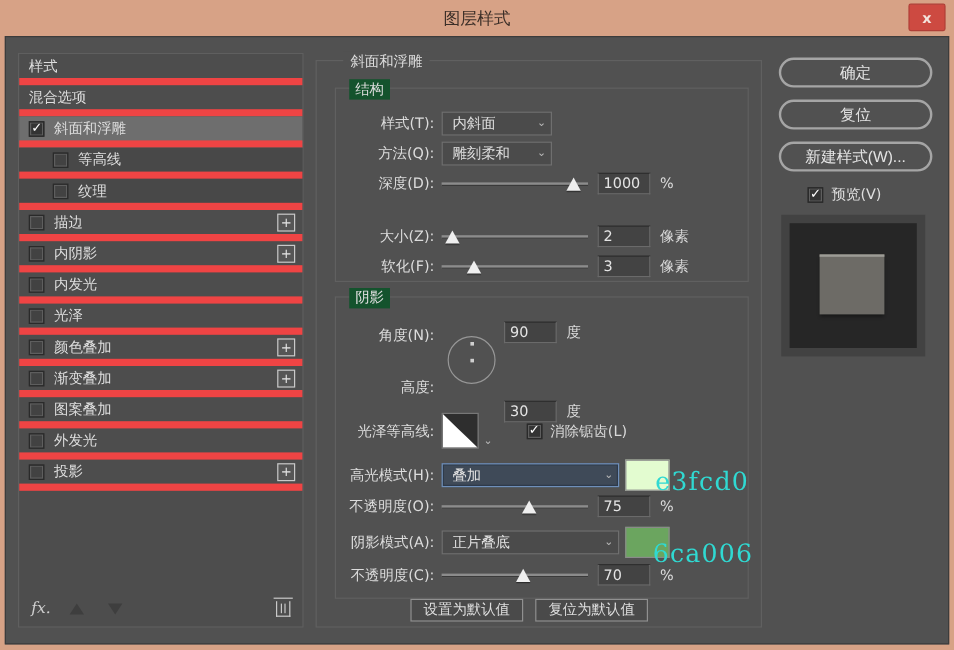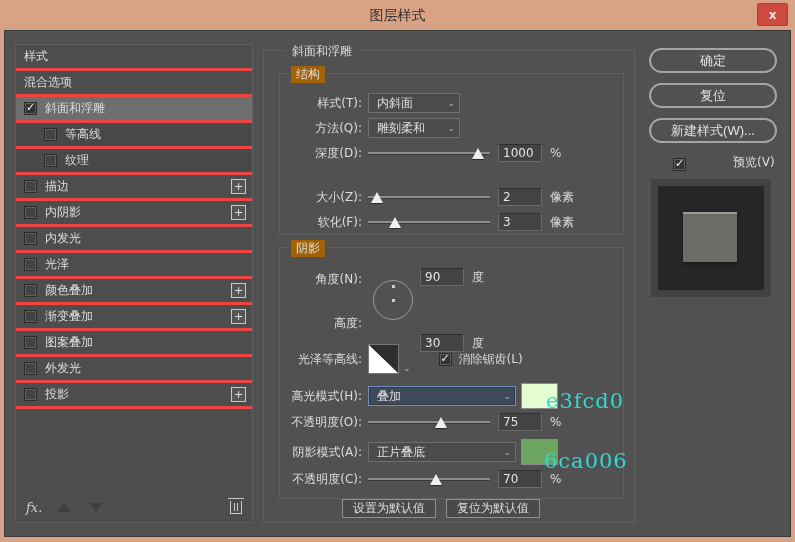--- a/index.html
+++ b/index.html
@@ -9,21 +9,21 @@
   
   .titlebar { position:absolute; left:0; top:0; width:795px; height:30px; background:#d7a286; }
   .titlebar .title { position:absolute; left:0; right:0; top:7px; text-align:center; color:#3c2f28; font-size:14px; }
   .close-btn { position:absolute; right:7px; top:3px; width:31px; height:23px; background:#cd4a41; color:#f4e3dc; font-weight:bold; font-size:12px; text-align:center; line-height:22px; border:1px solid #b03f37; border-radius:2px; }
 
   
   .content { position:absolute; left:4px; right:4px; top:30px; bottom:5px; background:#515151; border:1px solid #3c3c3c; }
 
   
   .sidebar { position:absolute; left:10px; top:13px; width:238px; bottom:13px; background:#4d4d4d; border:1px solid #5f5f5f; }
-  .sb-row { height:26px; display:flex; align-items:center; padding:0 6px 0 8px; border-bottom:3px solid #ef4444; position:relative; }
+  .sb-row { height:26px; display:flex; align-items:center; padding:0 6px 0 8px; border-bottom:6px solid #ef4444; position:relative; }
   .sb-row.selected { background:#6e6e6e; }
   .sb-row.sub { padding-left:28px; background:#484848; }
   .sb-row .cb { margin-right:8px; }
   .sb-row .lbl { flex:1; color:#dedede; }
   .plusbox { width:15px; height:15px; border:1px solid #c9c9c9; color:#e3e3e3; font-size:11px; line-height:13px; text-align:center; background:#565656; }
 
   .cb { width:13px; height:13px; background:#424242; border:1px solid #2a2a2a; box-shadow:inset 0 0 0 1px #5e5e5e; position:relative; flex:none; }
   .cb.checked { background:#333; }
   .cb.checked:after { content:"✓"; position:absolute; left:1px; top:-2px; color:#fff; font-size:11px; font-weight:bold; }
 
@@ -33,21 +33,21 @@
   .arrow.up { border-bottom:9px solid #3e3e3e; }
   .arrow.down { border-top:9px solid #3e3e3e; }
   .trash { margin-left:auto; width:12px; height:13px; border:1px solid #c9c9c9; border-top:none; position:relative; }
   .trash:before { content:""; position:absolute; left:-3px; top:-3px; width:16px; height:1px; background:#c9c9c9; }
   .trash:after { content:""; position:absolute; left:3px; top:2px; width:1px; height:8px; background:#c9c9c9; box-shadow:3px 0 0 #c9c9c9; }
 
   
   .main-box { position:absolute; left:258px; top:19px; width:372px; height:473px; border:1px solid #606060; }
   .main-title { position:absolute; left:22px; top:-8px; background:#515151; padding:0 6px; color:#dedede; }
   .fieldset { position:absolute; left:15px; right:10px; border:1px solid #606060; }
-  .fieldset .legend { position:absolute; left:11px; top:-8px; background:#a16207; padding:0 5px; color:#dedede; }
+  .fieldset .legend { position:absolute; left:11px; top:-8px; background:#14532d; padding:0 5px; color:#dedede; }
   .fs-structure { top:22px; height:162px; }
   .fs-shading  { top:196px; height:252px; }
 
   .row { position:absolute; left:0; right:0; height:22px; display:flex; align-items:center; }
   .row .rl { width:88px; text-align:right; padding-right:6px; color:#dcdcdc; flex:none; }
 
   .psselect { height:20px; background:#4b4b4b; border:1px solid #6f6f6f; display:flex; align-items:center; padding:0 4px 0 8px; color:#e0e0e0; }
   .psselect .txt { flex:1; }
   .psselect .chev { color:#b9b9b9; font-size:9px; margin-left:4px; }
   .psselect.focus { background:#3f4a58; border:1px solid #6f8fba; box-shadow:0 0 0 1px #2e3a4a inset; }
@@ -72,21 +72,21 @@
   .contour-chev { color:#b9b9b9; font-size:9px; margin-left:4px; align-self:flex-end; margin-bottom:2px; }
 
   .swatch { width:37px; height:26px; border:1px solid #8a8a8a; flex:none; }
 
   .hexnote { position:absolute; font-family:"DejaVu Serif","Liberation Serif",serif; font-size:21px; color:#30d9d2; letter-spacing:1px; }
 
   .def-btn { height:19px; background:#4a4a4a; border:1px solid #909090; color:#dedede; font-size:12px; padding:0 10px; line-height:17px; }
 
   
   .pill { position:absolute; left:644px; width:128px; height:25px; border:2px solid #a5a5a5; border-radius:13px; background:transparent; color:#e3e3e3; font-size:13px; text-align:center; line-height:21px; }
-  .preview-check { position:absolute; left:668px; top:123px; display:flex; align-items:flex-end;gap:40px; }
+  .preview-check { position:absolute; left:668px; top:123px; display:flex; align-items:center; }
   .preview-check .lbl { margin-left:7px; color:#dedede; }
   .preview-thumb { position:absolute; left:646px; top:148px; width:120px; height:118px; background:#424242; padding:7px; }
   .preview-inner { width:100%; height:100%; background:#262626; position:relative; }
   .preview-square { position:absolute; left:25px; top:26px; width:54px; height:50px; background:#6d6b66; border-top:2px solid #9d9c96; box-shadow:0 2px 3px rgba(0,0,0,.45); }
 </style>
 </head>
 <body>
 
 <div class="titlebar">
   <div class="title">图层样式</div>

